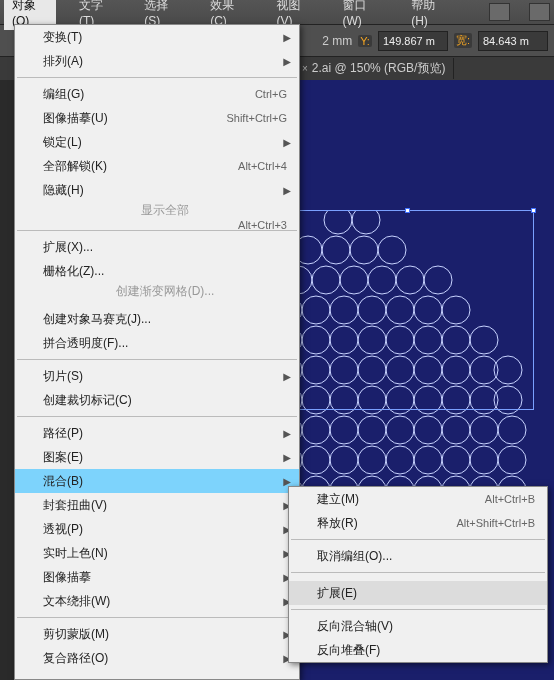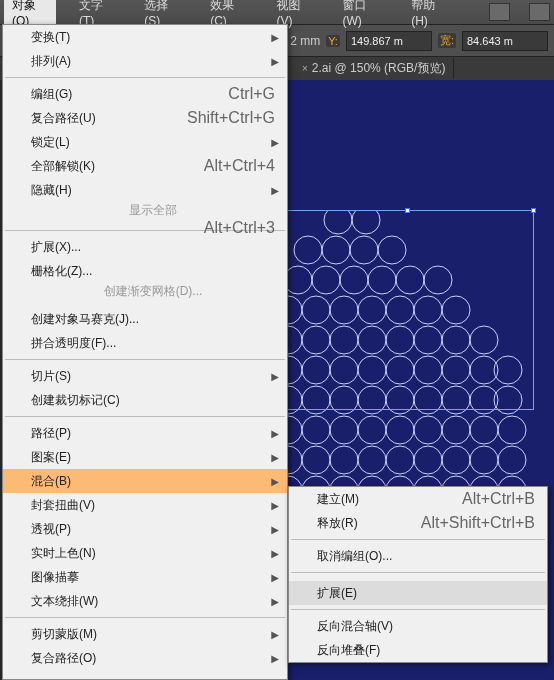--- a/index.html
+++ b/index.html
@@ -4,34 +4,34 @@
 <style>
   * { margin: 0; padding: 0; box-sizing: border-box; font-family: "Microsoft YaHei", Arial, sans-serif; }
   body { background: #2a2a2a; width: 554px; height: 680px; overflow: hidden; position: relative; color: #ddd; font-size: 12px; }
   .menubar { height: 24px; background: linear-gradient(#555,#4a4a4a); display: flex; align-items: center; padding: 0 4px; gap: 15px; }
   .menubar .item { padding: 2px 8px; cursor: default; }
   .menubar .item.active { background: #e8e8e8; color: #111; }
   .menubar .spacer { flex: 1; }
   .menubar .btn { width: 24px; height: 18px; background: #6a6a6a; border: 1px solid #333; margin-left: 4px; display: inline-block; }
   .toolbar { height: 32px; background: #4f4f4f; border-top: 1px solid #222; display: flex; align-items: center; padding: 0 6px; gap: 6px; color: #ccc; }
   .toolbar .lbl { color: #f5a623; font-size: 11px; padding: 0 2px; background: #3a3a3a; border-radius: 2px; }
-  .toolbar input { width: 86px; height: 20px; background: #3a3a3a; border: 1px solid #222; color: #eee; padding: 0 4px; font-size: 11px; }
+  .toolbar input { width: 70px; height: 20px; background: #3a3a3a; border: 1px solid #222; color: #eee; padding: 0 4px; font-size: 11px; }
   .tabbar { height: 24px; background: #3a3a3a; border-top: 1px solid #222; display: flex; align-items: center; padding: 0 6px; }
   .tabbar .tab { padding: 2px 8px; color: #ccc; border-right: 1px solid #222; display: flex; align-items: center; gap: 4px; }
   .tabbar .close { font-size: 10px; color: #aaa; }
   .canvas { position: absolute; top: 80px; left: 288px; right: 0; bottom: 0; background: #1a1f6b; }
   .circles { position:absolute; top:130px; left:-10px; width:300px; height:300px; }
   .sel { position: absolute; top: 210px; left: 282px; right: 20px; height: 200px; border: 1px solid #7aa0ff; pointer-events: none; }
   .handle { position: absolute; width: 5px; height: 5px; background: #fff; border: 1px solid #4373ff; }
   .menu { position: absolute; background: #f0f0f0; border: 1px solid #888; box-shadow: 2px 2px 6px rgba(0,0,0,.5); color: #222; }
-  .menu.main { top: 24px; left: 2px; width: 286px; height: 656px; }
+  .menu.main { top: 24px; left: 14px; width: 286px; height: 656px; }
   .menu .row { display: flex; align-items: center; height: 24px; padding: 0 12px 0 28px; position: relative; }
-  .menu .row.hover { background: #fdba74; }
+  .menu .row.hover { background: #7dd3fc; }
   .menu .row.disabled { color: #999; flex-direction: column; }
-  .menu .row .shortcut { margin-left: auto; color: #666; font-size: 16px; }
+  .menu .row .shortcut { margin-left: auto; color: #666; font-size: 11px; }
   .menu .row .arrow { position: absolute; right: 8px; font-size: 10px; color: #555; }
   .menu .sep { height: 1px; background: #bbb; margin: 4px 2px; }
   .submenu { top: 486px; left: 288px; width: 260px; }
   .submenu .row.hover { background: #dcdcdc; margin-top: 8px; }
 </style>
 </head>
 <body>
 
 <div class="menubar">
   <div class="item active">对象(O)</div>
@@ -156,21 +156,21 @@
     <div class="row">
       <span>排列(A)</span>
       <span class="arrow">▶</span>
     </div>
     <div class="sep"></div>
     <div class="row">
       <span>编组(G)</span>
       <span class="shortcut">Ctrl+G</span>
     </div>
     <div class="row">
-      <span>复合路径(U)</span>
+      <span>图像描摹(U)</span>
       <span class="shortcut">Shift+Ctrl+G</span>
     </div>
     <div class="row">
       <span>锁定(L)</span>
       <span class="arrow">▶</span>
     </div>
     <div class="row">
       <span>全部解锁(K)</span>
       <span class="shortcut">Alt+Ctrl+4</span>
     </div>

